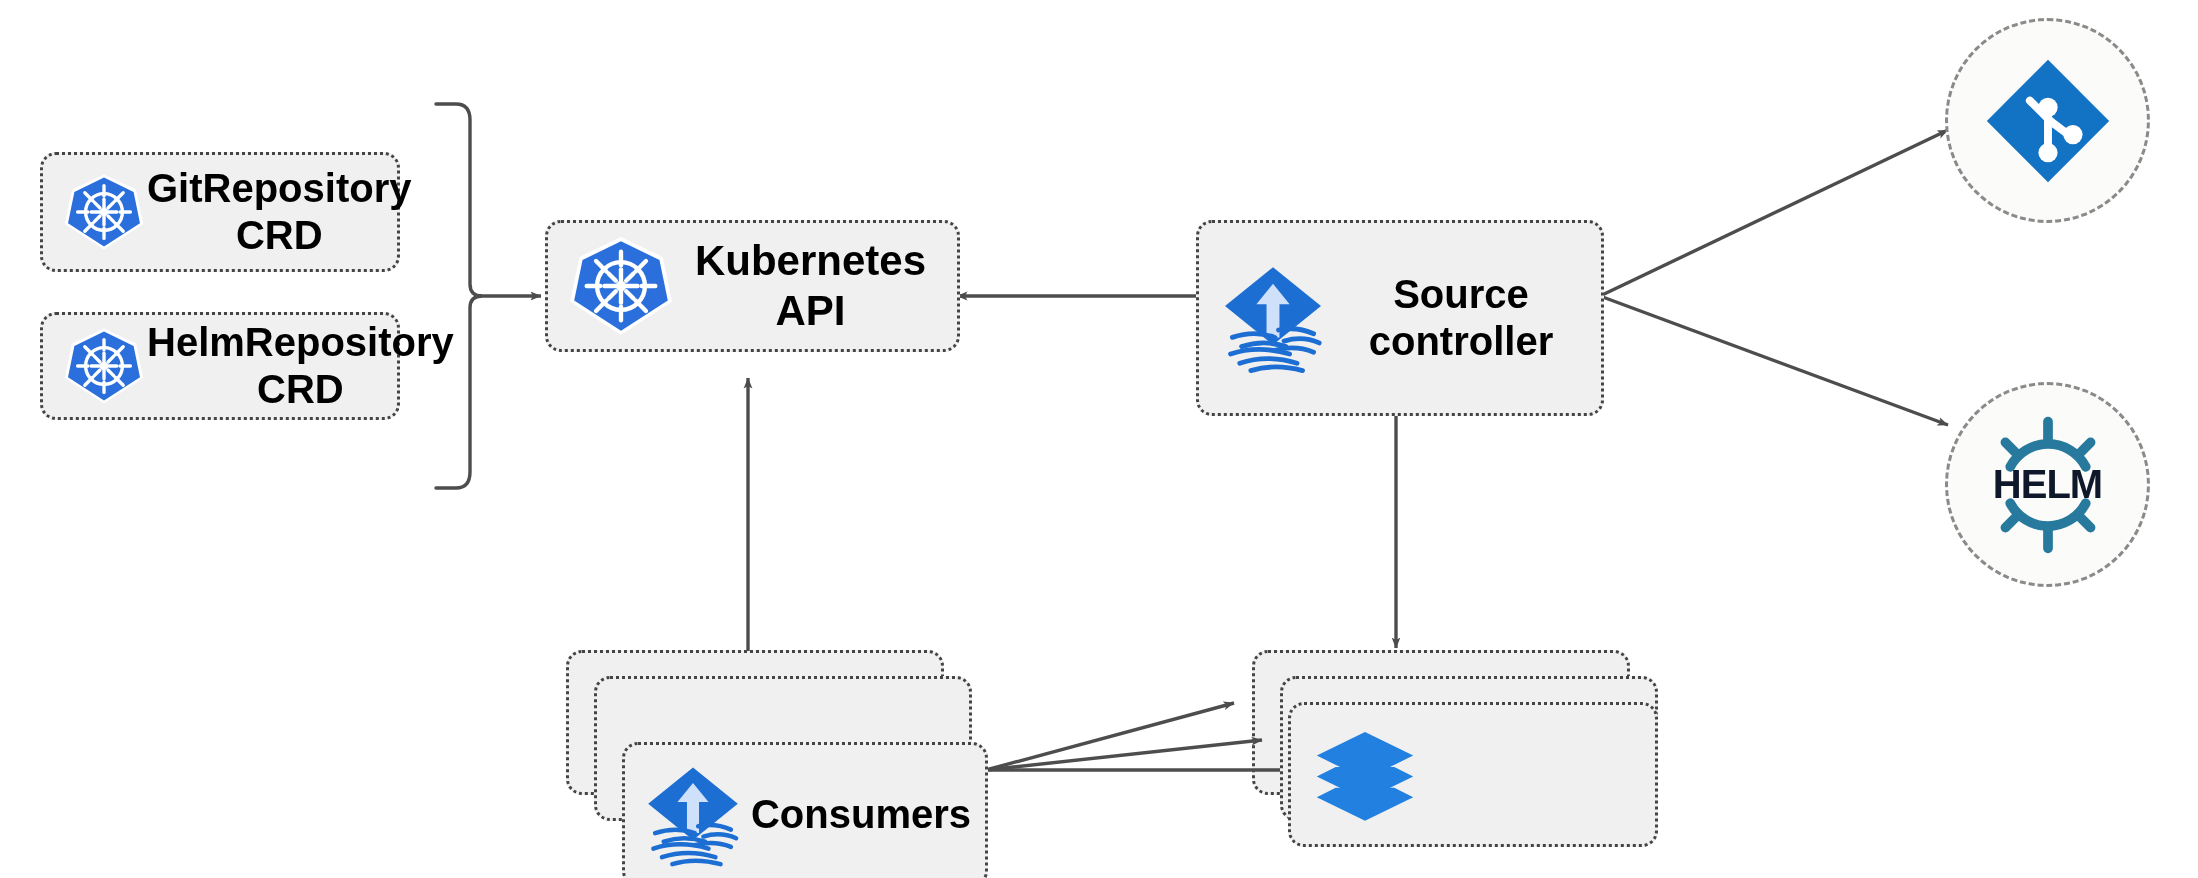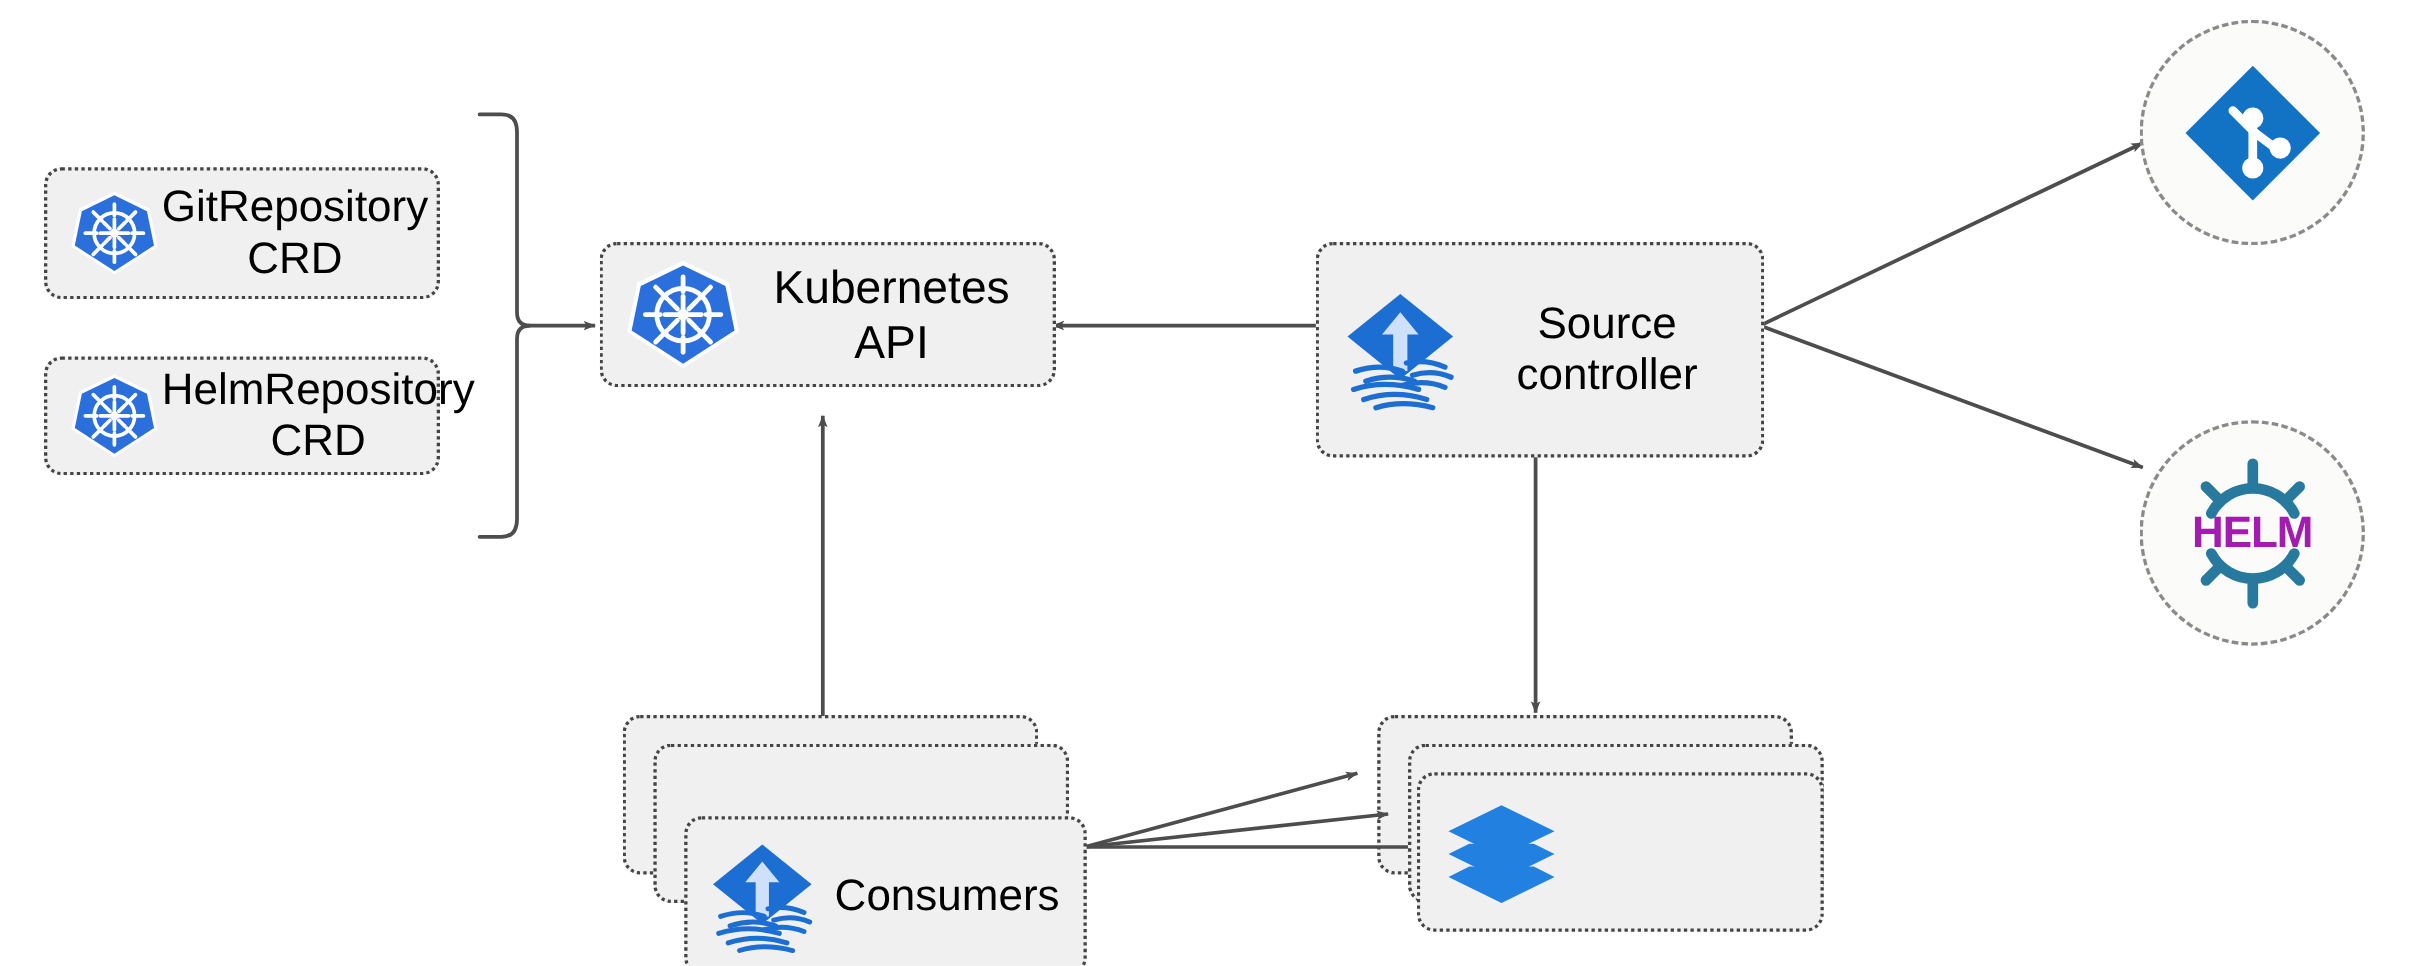--- a/index.html
+++ b/index.html
@@ -49,20 +49,21 @@
     justify-content: center;
   }
   .node-label {
     flex: 1 1 auto;
     text-align: center;
     color: #000000;
     font-size: 40px;
     line-height: 1.18;
     white-space: pre-line;
     padding-right: 12px;
+    font-weight: bold;
   }
 
   
   .circle-node {
     position: absolute;
     border: 3px dashed #8a8a8a;
     border-radius: 50%;
     background: #fbfbf9;
     box-sizing: border-box;
     display: flex;
@@ -137,21 +138,21 @@
             <line x1="45" y1="55" x2="38" y2="62"></line>
           </g>
           <circle cx="50" cy="50" r="5" fill="#ffffff"></circle>
         </svg>
       </span>
       <span class="node-label">GitRepository
 CRD</span>
     </div>
   </div>
 
-  <div class="node" style="left:40px; top:324px; width:360px; height:108px;">
+  <div class="node" style="left:40px; top:312px; width:360px; height:108px;">
     <div class="node-inner">
       <span class="node-icon" style="width:86px; height:86px; margin-left:18px;">
         <svg viewBox="0 0 100 100" width="80" height="80" aria-hidden="true">
           <polygon points="50,3 90,22 99,65 50,97 1,65 10,22" fill="#ffffff"></polygon>
           <polygon points="50,7 87,25 95,64 50,93 5,64 13,25" fill="#2a6fdb"></polygon>
           <g stroke="#ffffff" stroke-width="4.2" fill="none" stroke-linecap="round">
             <circle cx="50" cy="50" r="23"></circle>
             <line x1="50" y1="17" x2="50" y2="30"></line>
             <line x1="50" y1="70" x2="50" y2="83"></line>
             <line x1="17" y1="50" x2="30" y2="50"></line>
@@ -299,18 +300,18 @@
           <line x1="60" y1="8" x2="60" y2="23"></line>
           <line x1="60" y1="97" x2="60" y2="112"></line>
           <line x1="25" y1="25" x2="35" y2="35"></line>
           <line x1="85" y1="85" x2="95" y2="95"></line>
           <line x1="95" y1="25" x2="85" y2="35"></line>
           <line x1="35" y1="85" x2="25" y2="95"></line>
         </g>
       </svg>
       <span style="position:absolute; left:0; top:0; width:100%; height:100%;
                    display:flex; align-items:center; justify-content:center;
-                   font-size:40px; font-weight:bold; color:#a21caf;
+                   font-size:40px; font-weight:bold; color:#0f172a;
                    letter-spacing:-1px; font-family:'Liberation Sans', sans-serif;">HELM</span>
     </span>
   </div>
 
 </div>
 
 </body></html>

